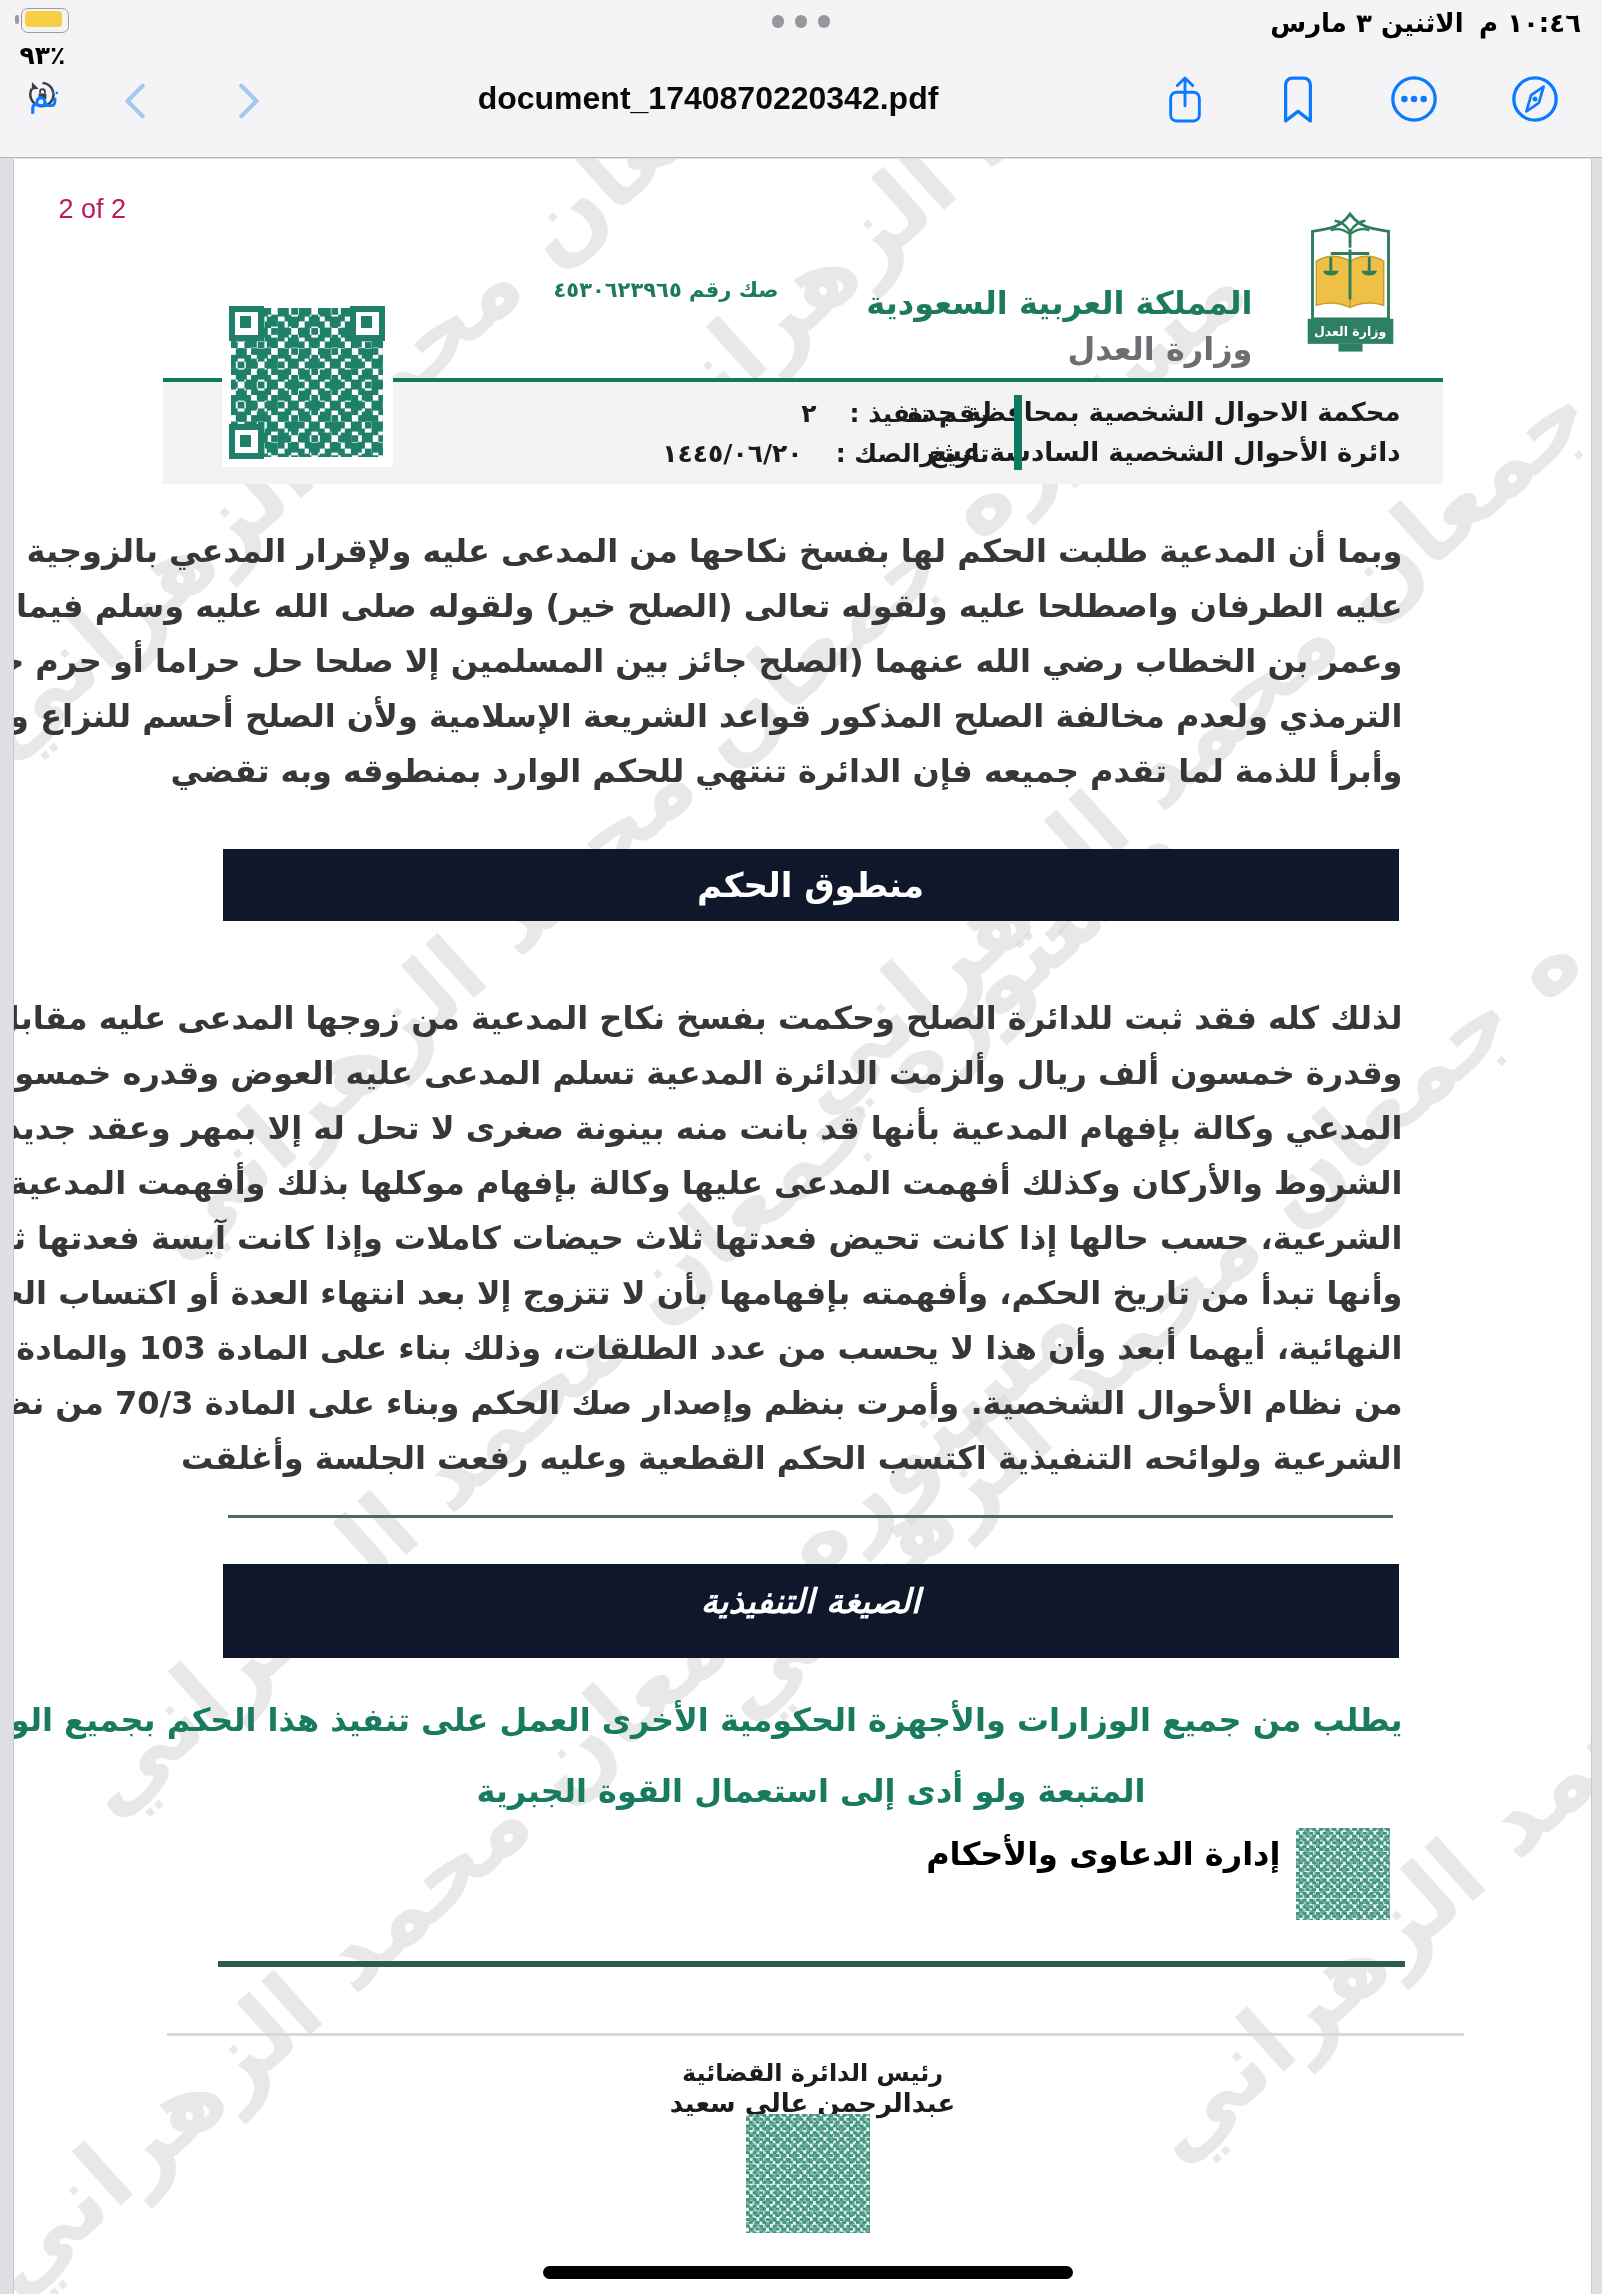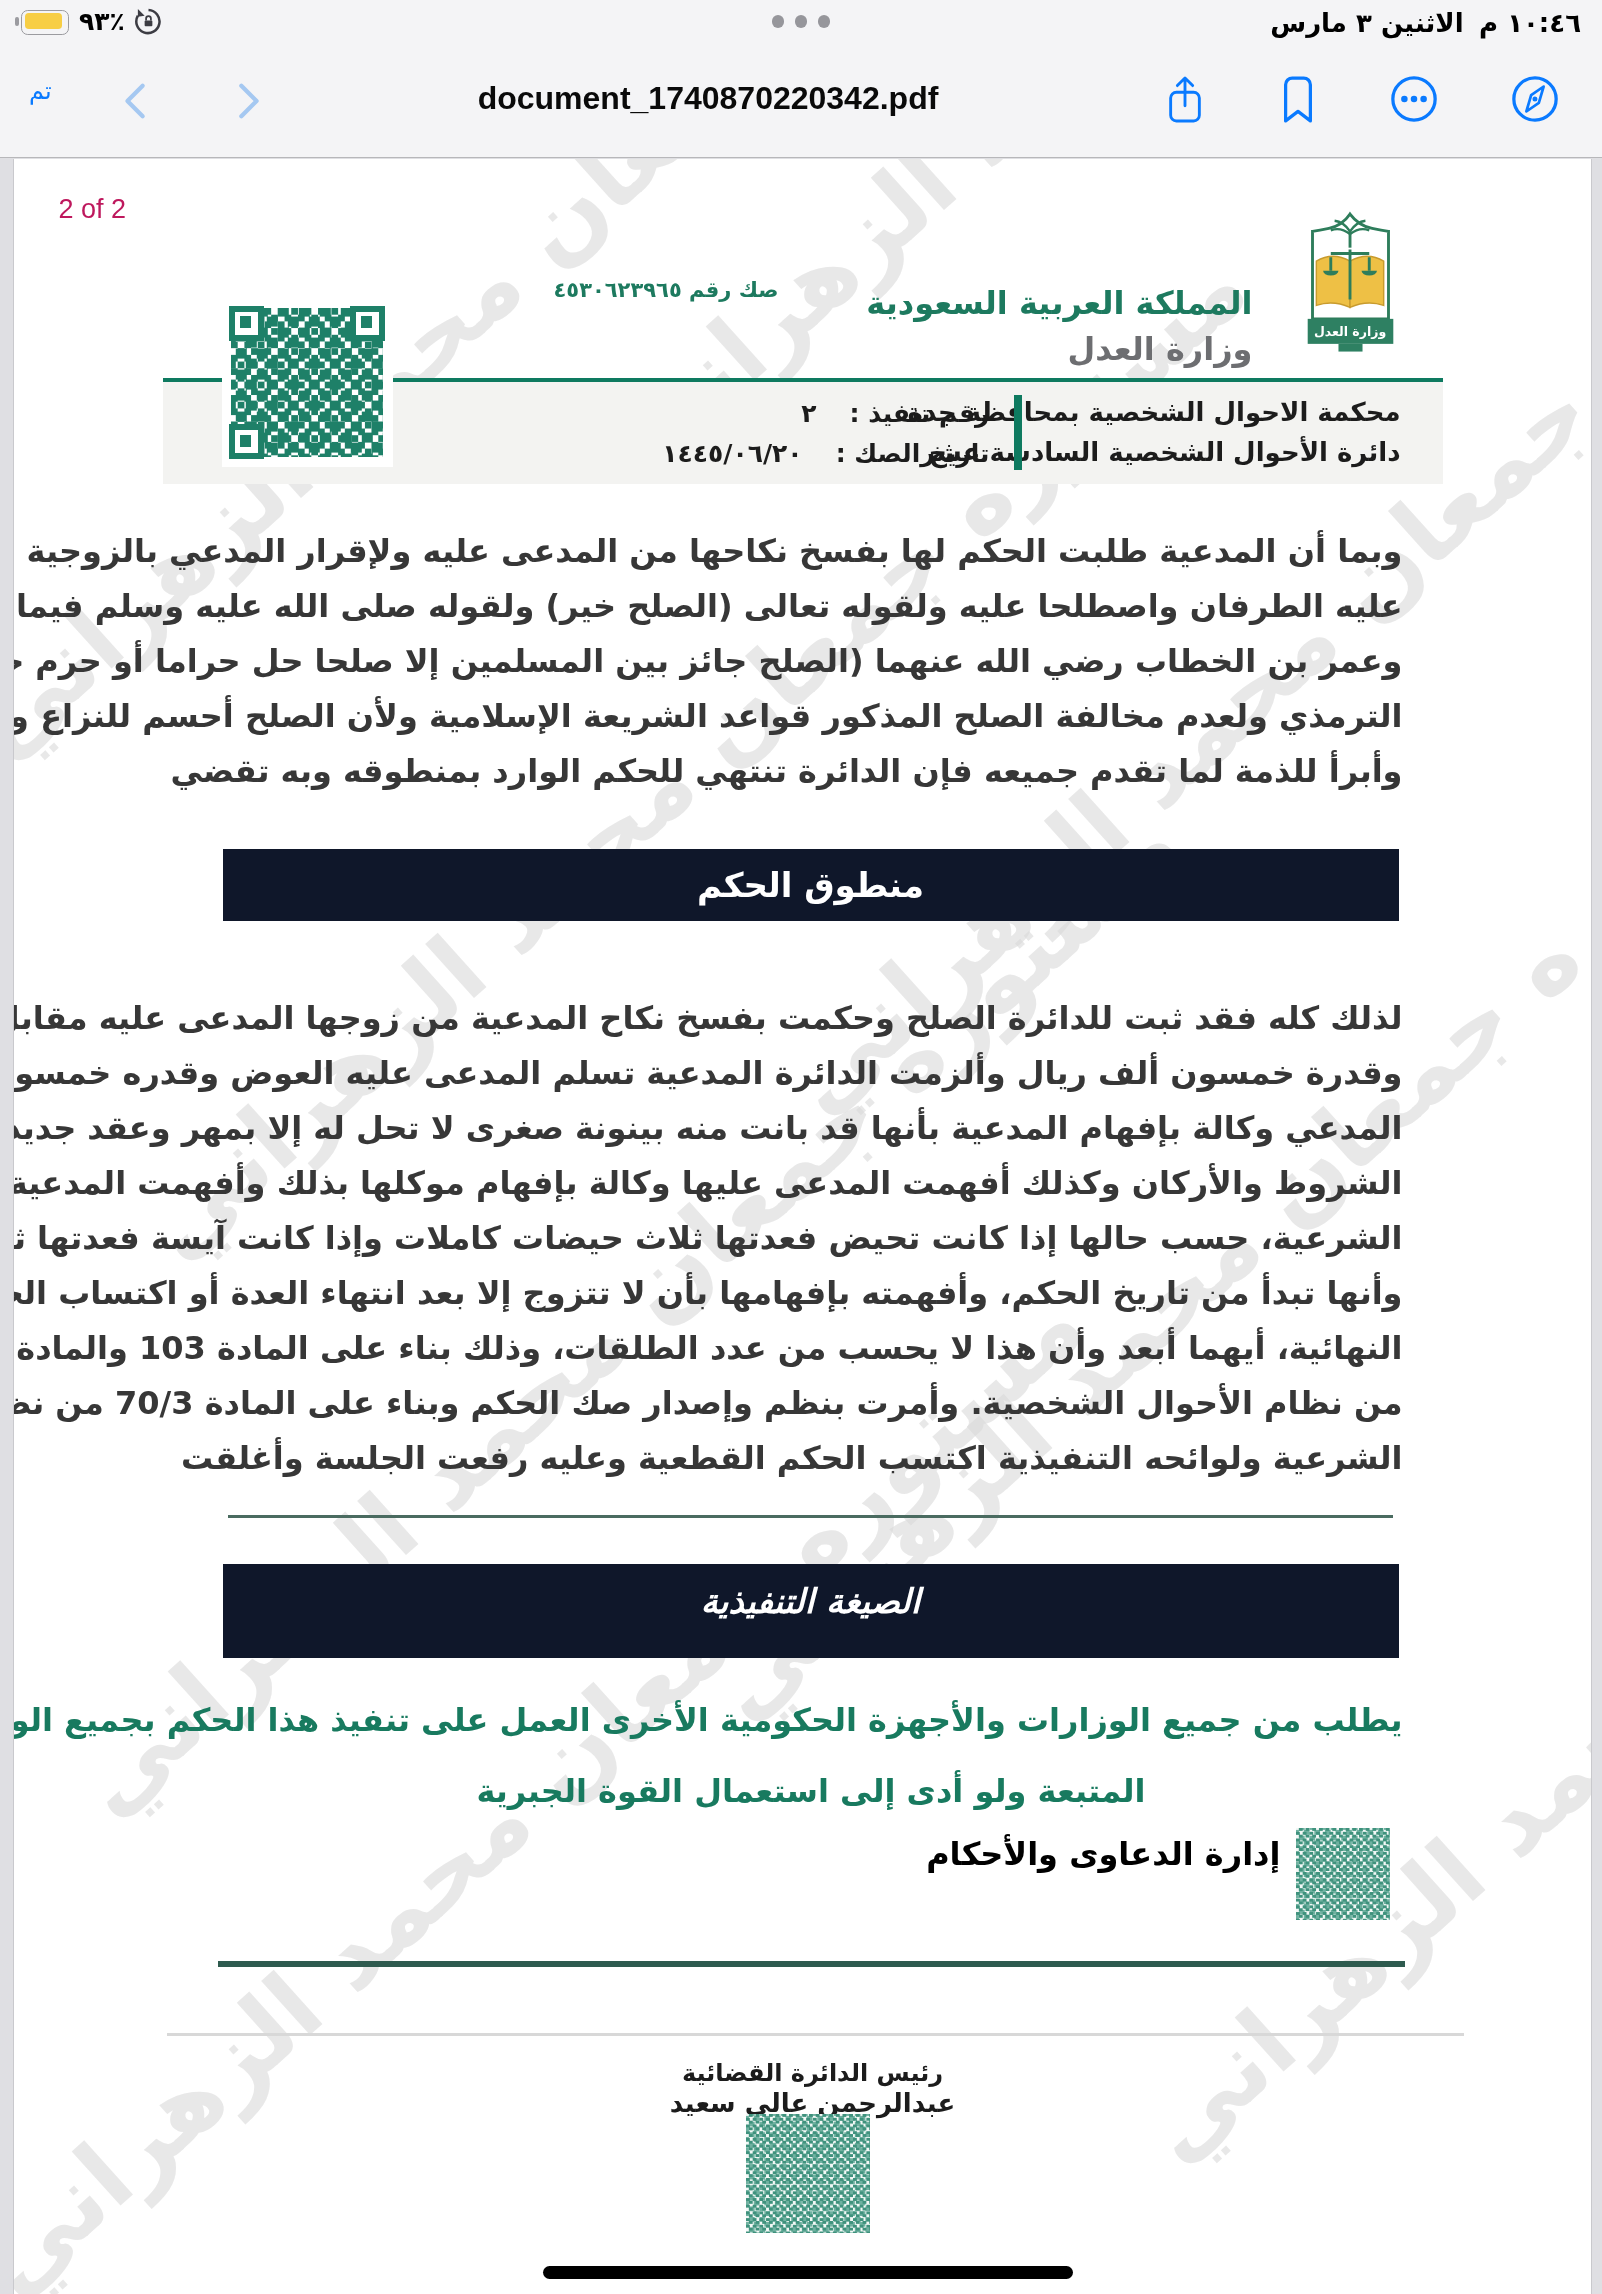--- a/index.html
+++ b/index.html
@@ -6,28 +6,28 @@
   body{width:1602px;height:2294px;position:relative;background:#dfdfe3;
        font-family:"DejaVu Sans",sans-serif;overflow:hidden;}
   .abs{position:absolute;}
 
   
   .chrome{left:0;top:0;width:1602px;height:157px;background:#f4f4f6;border-bottom:1px solid #b7b7ba;z-index:50;}
   .statusbar{left:0;top:0;width:1602px;height:42px;}
   .st-right{right:21px;top:7.7px;direction:rtl;display:flex;gap:15.4px;font-size:26px;font-weight:600;color:#000;}
   .st-dots{left:0;top:15.4px;width:1602px;display:flex;justify-content:center;gap:10.6px;}
   .st-dots i{width:12.5px;height:12.5px;border-radius:50%;background:#96969b;display:block;}
-  .st-left{left:15.4px;top:6.7px;display:flex;align-items:center;gap:9.6px;}
+  .st-left{left:15.4px;top:6.7px;display:flex;align-items:center;gap:9.6px;flex-direction:column;}
   .batt{position:relative;width:54px;height:25px;}
   .batt .nub{position:absolute;left:0;top:8.6px;width:3.8px;height:8.6px;background:#9b9ba0;border-radius:1.9px;}
   .batt .body{position:absolute;left:5.8px;top:1px;width:46px;height:23px;border:1.9px solid #9b9ba0;border-radius:6.7px;}
   .batt .fill{position:absolute;left:9.6px;top:4.8px;width:37px;height:15.4px;border-radius:3.8px;background:#f7ce45;}
   .pct{font-size:25px;font-weight:600;color:#000;direction:rtl;}
   .toolbar{left:0;top:42px;width:1602px;height:114px;}
-  .done{left:29px;top:35px;font-size:24px;color:#0a7aff;cursor:pointer;}
+  .done{left:29px;top:35px;font-size:32px;color:#0a7aff;cursor:pointer;}
   .chev{top:38px;width:38px;height:42px;}
   .navtitle{left:0;top:38px;width:1416px;text-align:center;font-size:32px;font-weight:600;color:#0a0a0a;
             font-family:"Liberation Sans",sans-serif;}
   .navicons{right:42px;top:29px;display:flex;gap:71px;align-items:center;}
   .navicons svg{display:block;}
 
   
   .page{left:12.5px;top:159px;width:1577px;height:2136px;background:#fff;overflow:hidden;
         border-left:1px solid #c9c9cd;border-right:1px solid #c9c9cd;}
   .pageind{left:45px;top:35px;font-size:27px;color:#be185d;font-family:"Liberation Sans",sans-serif;z-index:3;}

